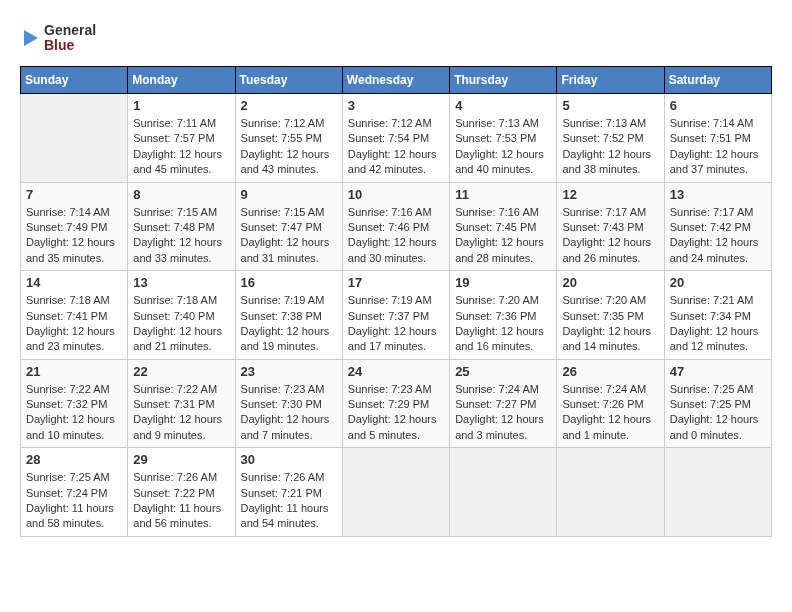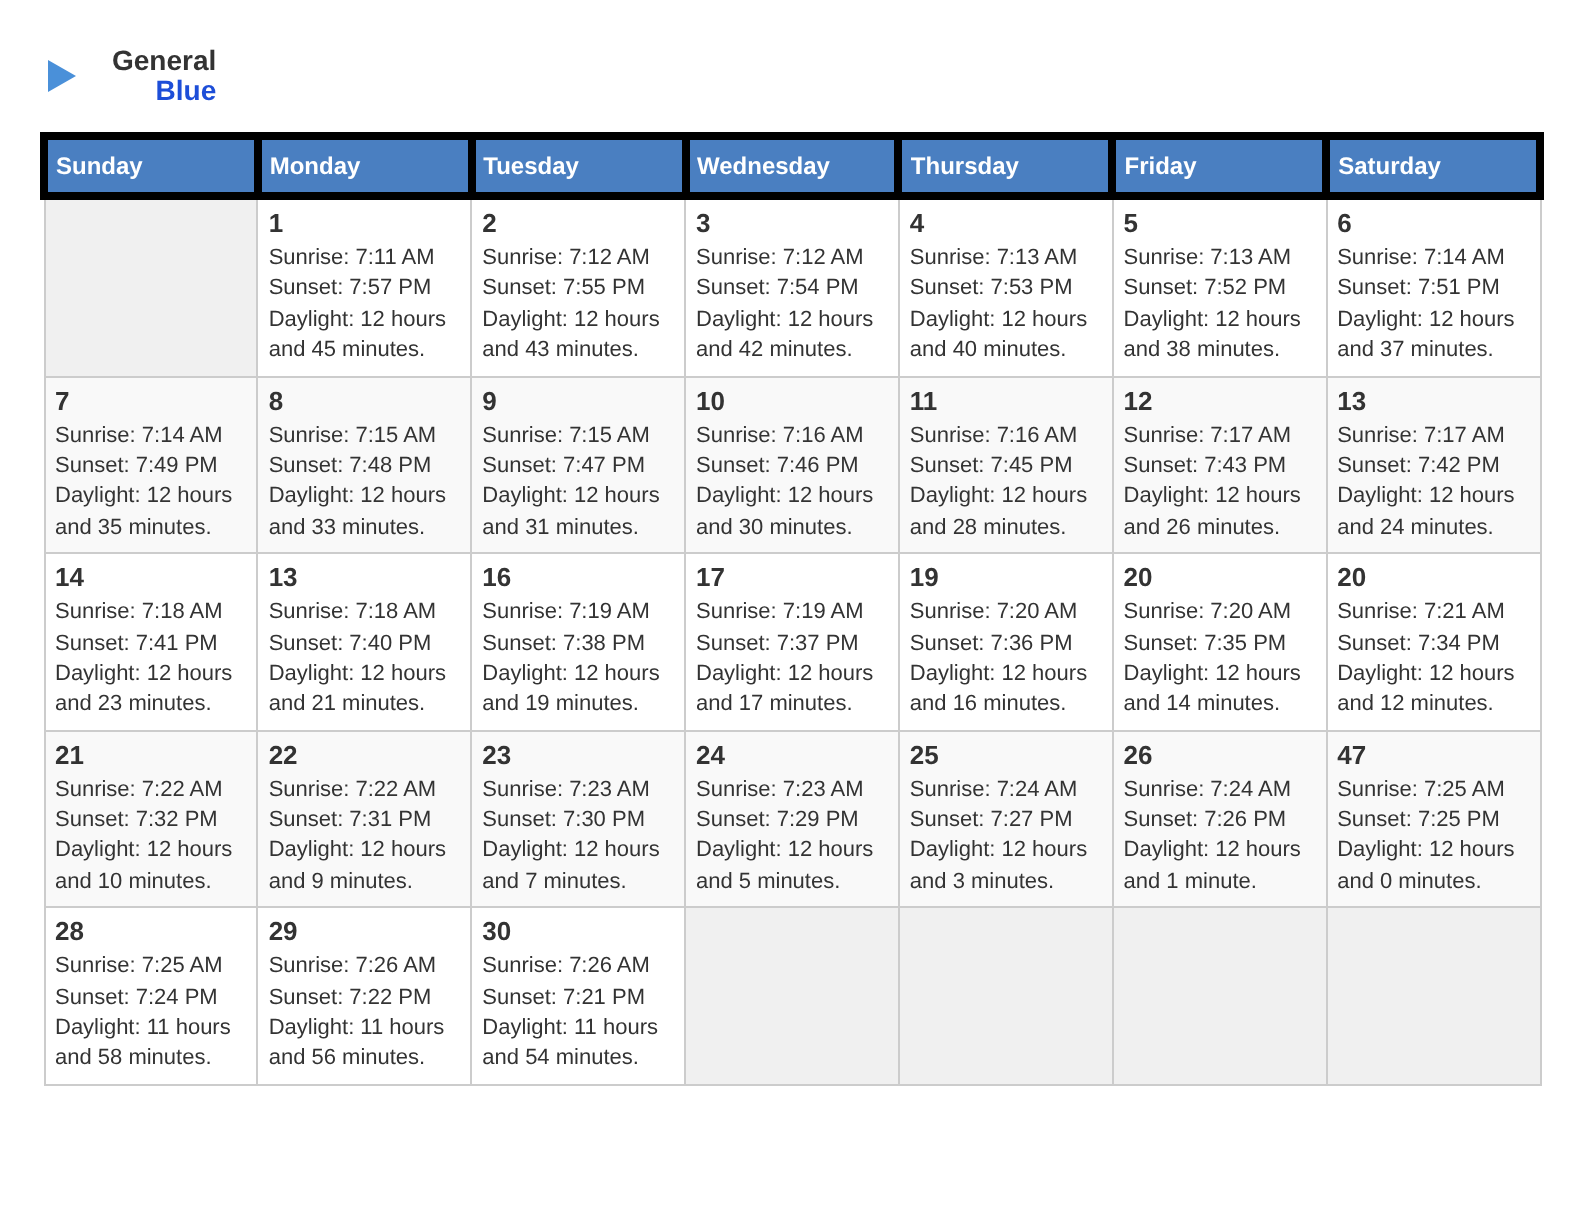--- a/index.html
+++ b/index.html
@@ -12,32 +12,31 @@
     }
     .header {
       display: flex;
       justify-content: space-between;
       align-items: flex-start;
       margin-bottom: 10px;
     }
     .logo {
       display: flex;
       align-items: center;
-      gap: 16px;
-      text-align: right;
+      gap: 4px;
     }
     .logo-text {
       display: flex;
       flex-direction: column;
       font-size: 14px;
       font-weight: bold;
       line-height: 1.1;
     }
     .logo-text span:first-child { color: #333; }
-    .logo-text span:last-child { color: #1d4ed8; }
+    .logo-text span:last-child { color: #7f1d1d; }
     .title-block {
       text-align: right;
     }
     .title-block h1 {
       font-size: 32px;
       font-weight: bold;
       color: #333;
     }
     .title-block p {
       font-size: 14px;
@@ -48,21 +47,21 @@
       border-collapse: collapse;
       font-size: 10.5px;
     }
     thead th {
       background-color: #4a7fc1;
       color: #fff;
       padding: 6px 4px;
       text-align: left;
       font-size: 12px;
       font-weight: bold;
-      border: 4px solid #000000;
+      border: 1px solid #000000;
     }
     tbody td {
       border: 1px solid #ccc;
       padding: 4px 5px;
       vertical-align: top;
       width: 107px;
       min-height: 80px;
       background: #fff;
     }
     tbody tr:nth-child(even) td {

